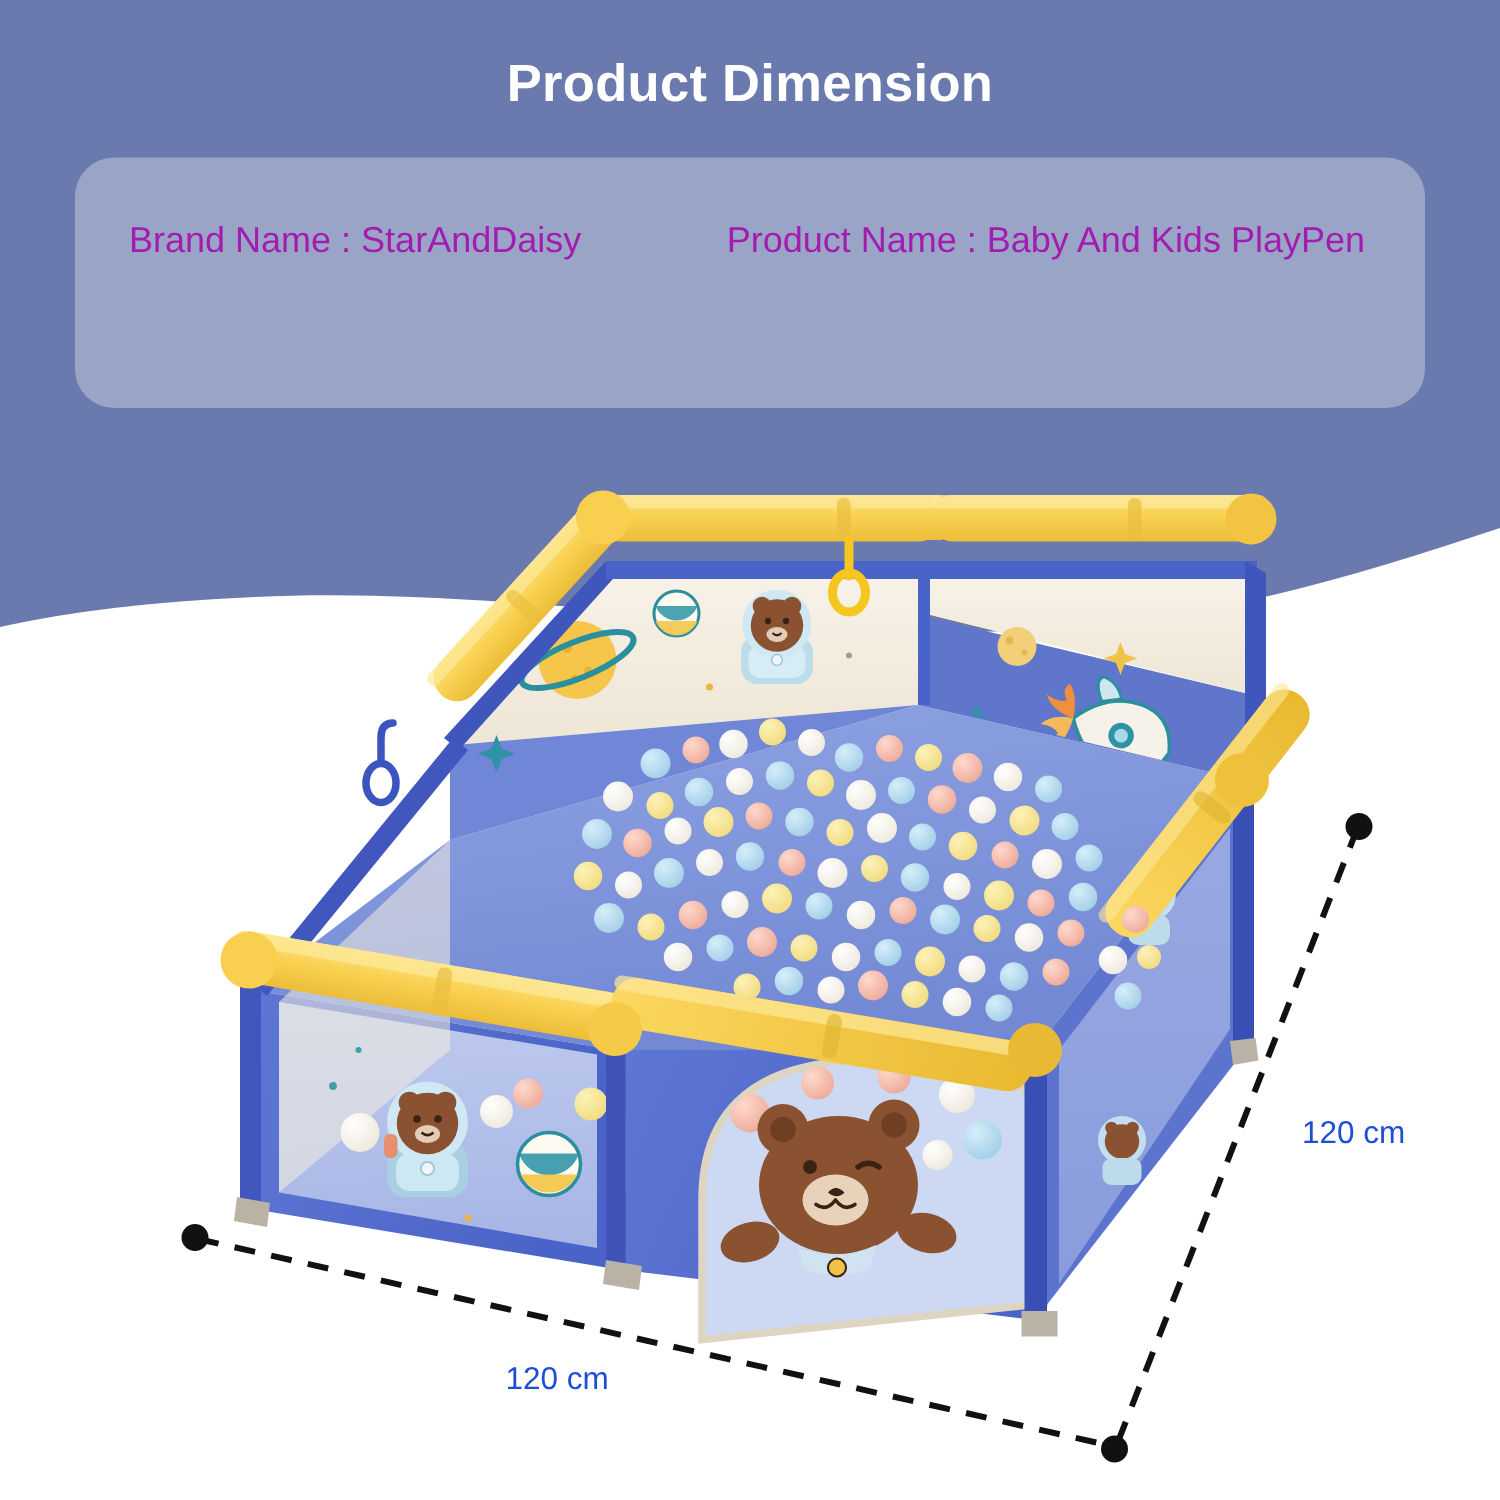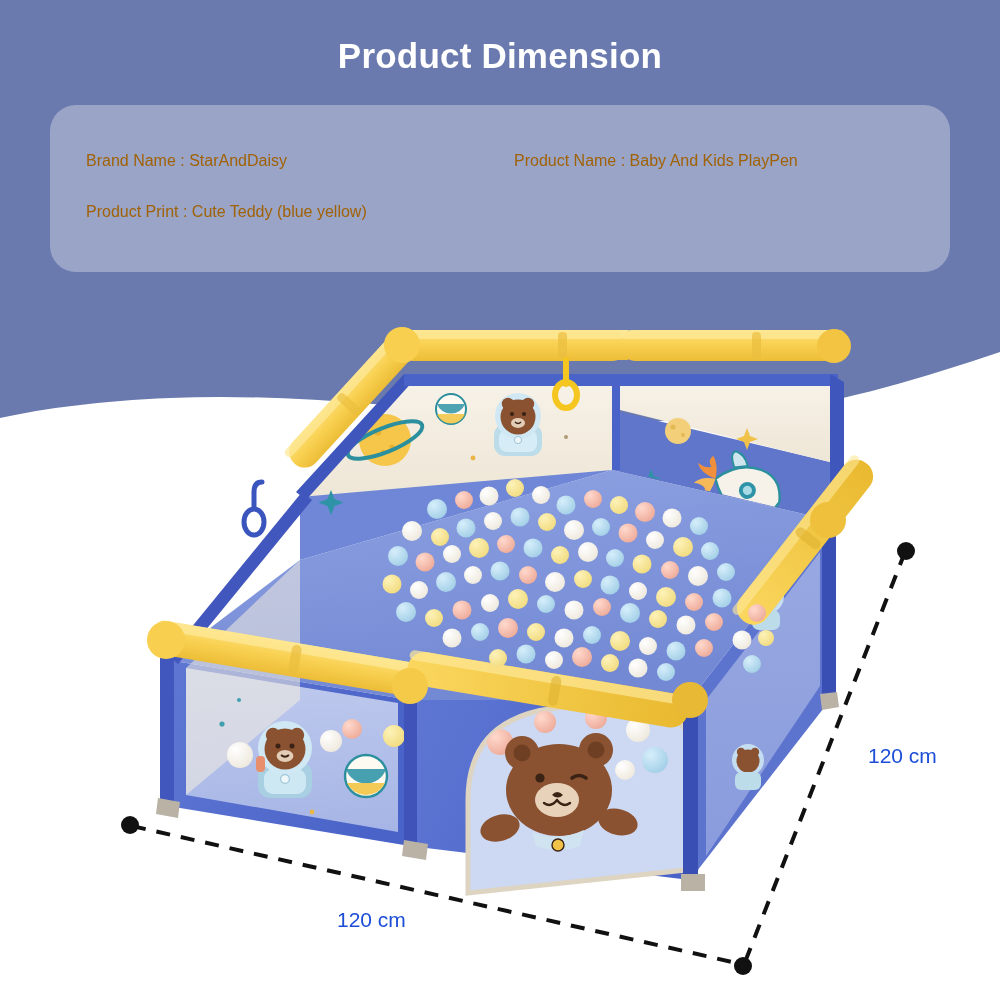--- a/index.html
+++ b/index.html
@@ -23,21 +23,21 @@
     position:absolute;left:50px;top:105px;width:900px;height:167px;
     background:#99a4c6;border-radius:26px;z-index:3;
   }
   #info-grid{
     position:absolute;left:50px;top:105px;width:900px;height:167px;
     z-index:4;display:grid;
     grid-template-columns:1fr 1fr;grid-template-rows:1fr 1fr;
     align-items:center;padding:30px 0 34px 0;box-sizing:border-box;
   }
   .info-cell{
-    color:#a16207;font-size:16px;font-weight:400;
+    color:#a21caf;font-size:24px;font-weight:400;
     white-space:nowrap;
   }
   .c-l{padding-left:36px;text-align:left;}
   .c-r{padding-right:40px;text-align:right;}
   .c-r.nm{text-align:left;padding-left:14px;}
 
   
   #product-art{z-index:2;}
   #dimension-layer{z-index:5;}
   .dim-label{
@@ -59,21 +59,20 @@
              C 100,401 46,408 0,418 Z" fill="#6b7aae"></path>
   </svg>
 
   <div id="info-card"></div>
 
   <div id="page-title">Product Dimension</div>
 
   <div id="info-grid">
     <div class="info-cell c-l">Brand Name : StarAndDaisy</div>
     <div class="info-cell c-r nm">Product Name : Baby And Kids PlayPen</div>
-    <div class="info-cell c-l">Product Print : Cute Teddy (blue yellow)</div>
   </div>
 
   <svg class="layer" id="product-art" viewBox="0 0 1000 1000">
     <defs>
       <linearGradient id="gFloor" x1="0" y1="0" x2="0.3" y2="1">
         <stop offset="0" stop-color="#8fa3e2"></stop>
         <stop offset="1" stop-color="#7389d4"></stop>
       </linearGradient>
       <linearGradient id="gRail" x1="0" y1="0" x2="0" y2="1">
         <stop offset="0" stop-color="#fde27e"></stop>

